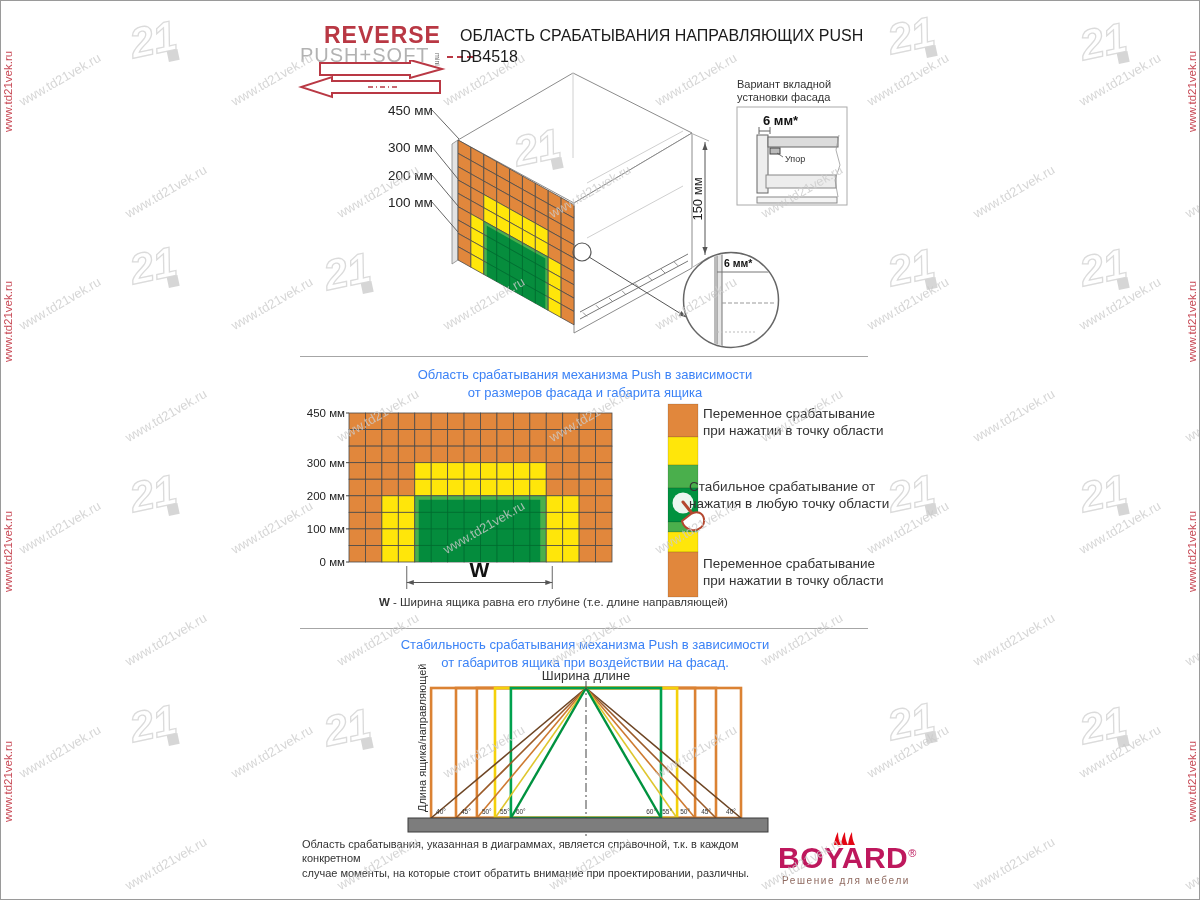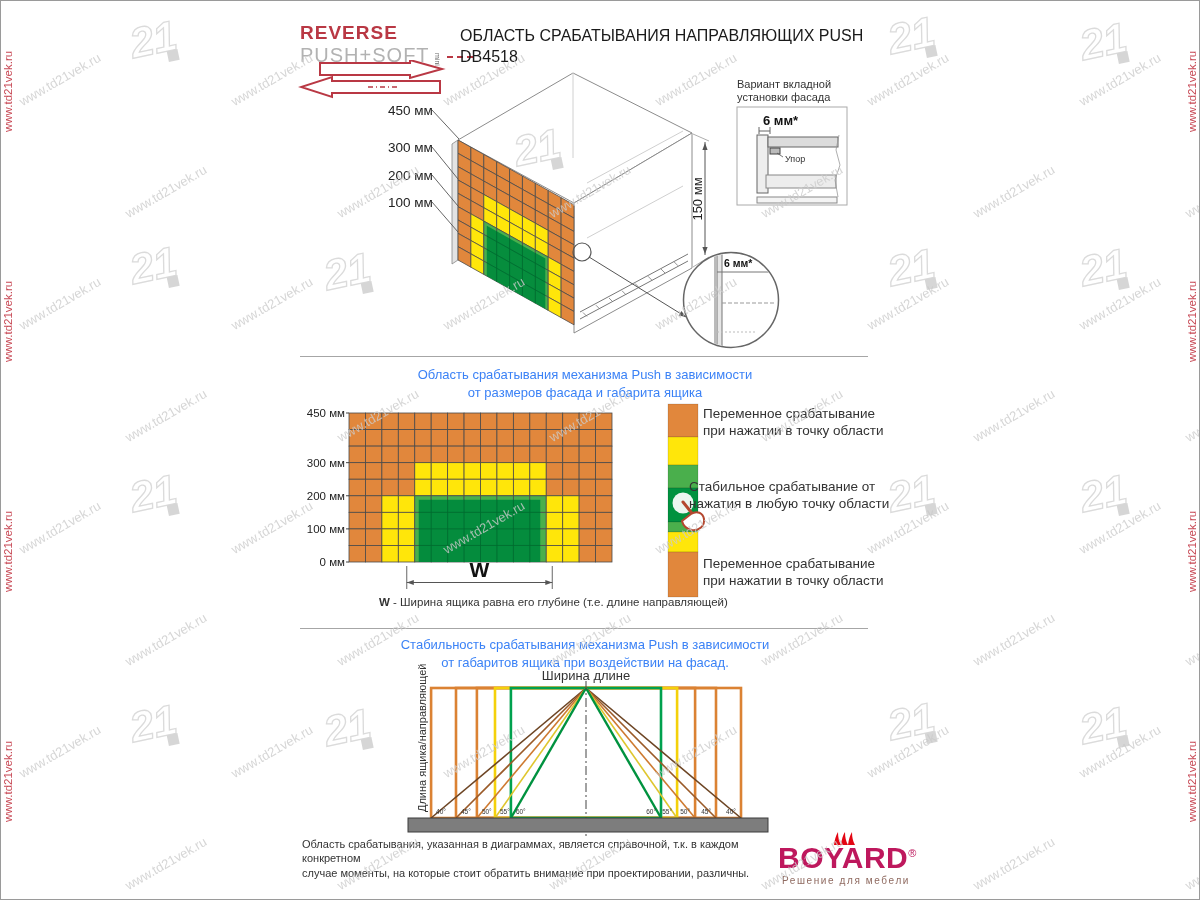--- a/index.html
+++ b/index.html
@@ -4,21 +4,21 @@
 <style>
   html,body{margin:0;padding:0;width:1200px;height:900px;background:#fff;overflow:hidden;
     font-family:"Liberation Sans", sans-serif;color:#222;}
   .abs{position:absolute;}
   .pre{white-space:pre-line;}
   #content{position:absolute;inset:0;z-index:1;}
   #wm{position:absolute;inset:0;z-index:5;pointer-events:none;}
   .page-border{position:absolute;inset:0;border:1px solid #9a9a9a;z-index:6;pointer-events:none;}
   .wm-diag{position:absolute;font-size:13px;color:#cccccc;opacity:.8;transform:rotate(-30deg);white-space:nowrap;}
   .wm-red{position:absolute;font-size:11.5px;color:#c84a56;transform:rotate(-90deg);transform-origin:left top;width:80px;white-space:nowrap;}
-  .brand-reverse{font-size:19px;font-weight:bold;color:#b93844;letter-spacing:1px;}
+  .brand-reverse{font-size:23px;font-weight:bold;color:#b93844;letter-spacing:1px;margin-left:24px;}
   .brand-push{font-size:20px;color:#b2b2b2;letter-spacing:1px;}
   .brand-push .mini{display:inline-block;transform:rotate(90deg);font-size:7px;color:#666;letter-spacing:0;margin-left:1px;}
   .brand-push .dash{display:inline-block;width:26px;border-top:2px dashed #b93844;vertical-align:middle;margin-left:4px;}
   .doc-title{font-size:16px;font-weight:normal;color:#1a1a1a;line-height:1.3;}
   .sec-title{font-size:13px;color:#3b82f6;text-align:center;line-height:1.35;}
   .inset-title{font-size:11px;color:#333;line-height:1.2;}
   .footnote{font-size:11px;color:#333;line-height:1.22;}
   .legend-label{font-size:13.5px;color:#333;line-height:1.25;}
   .w-note{font-size:11.5px;color:#333;margin-left:44px;}
   .fan-top-label{font-size:13px;color:#333;text-align:center;}

